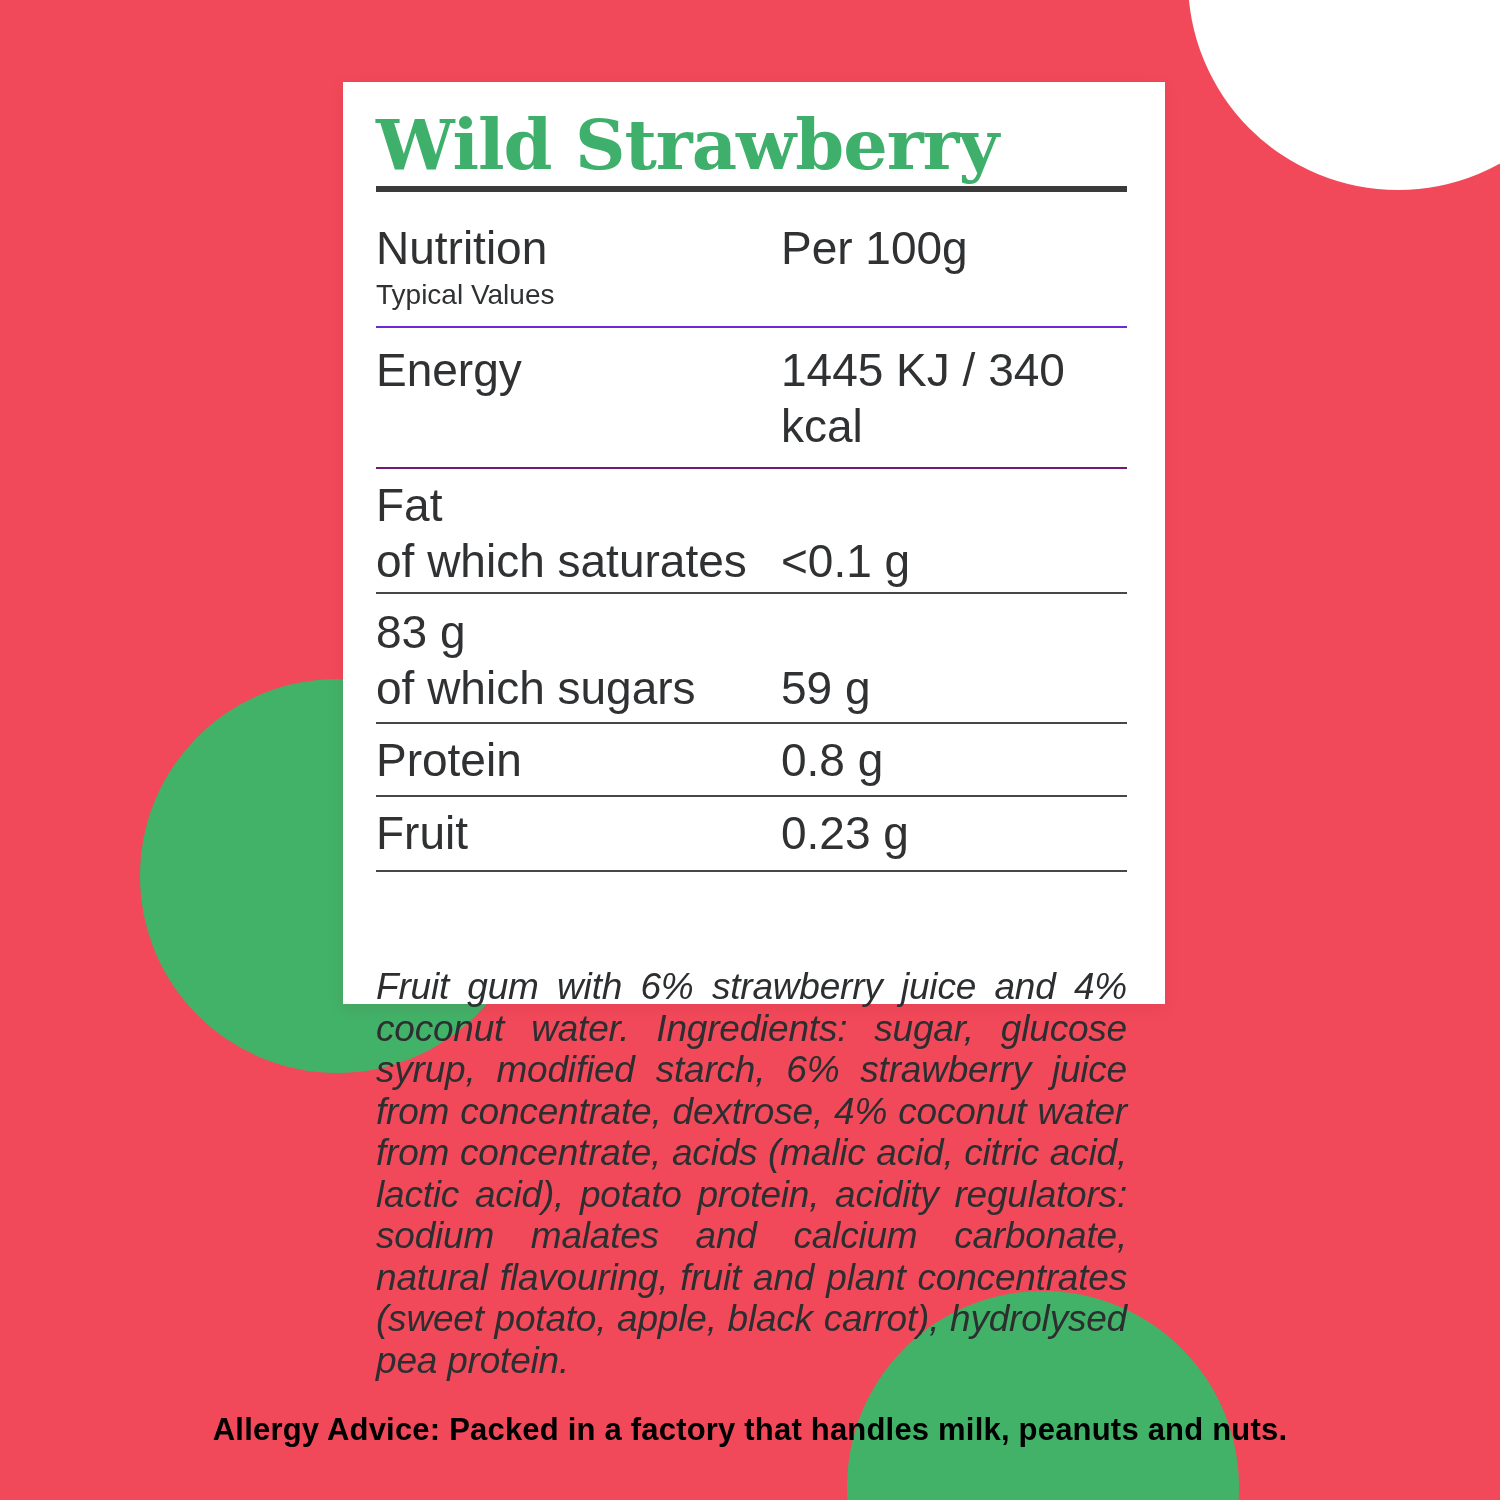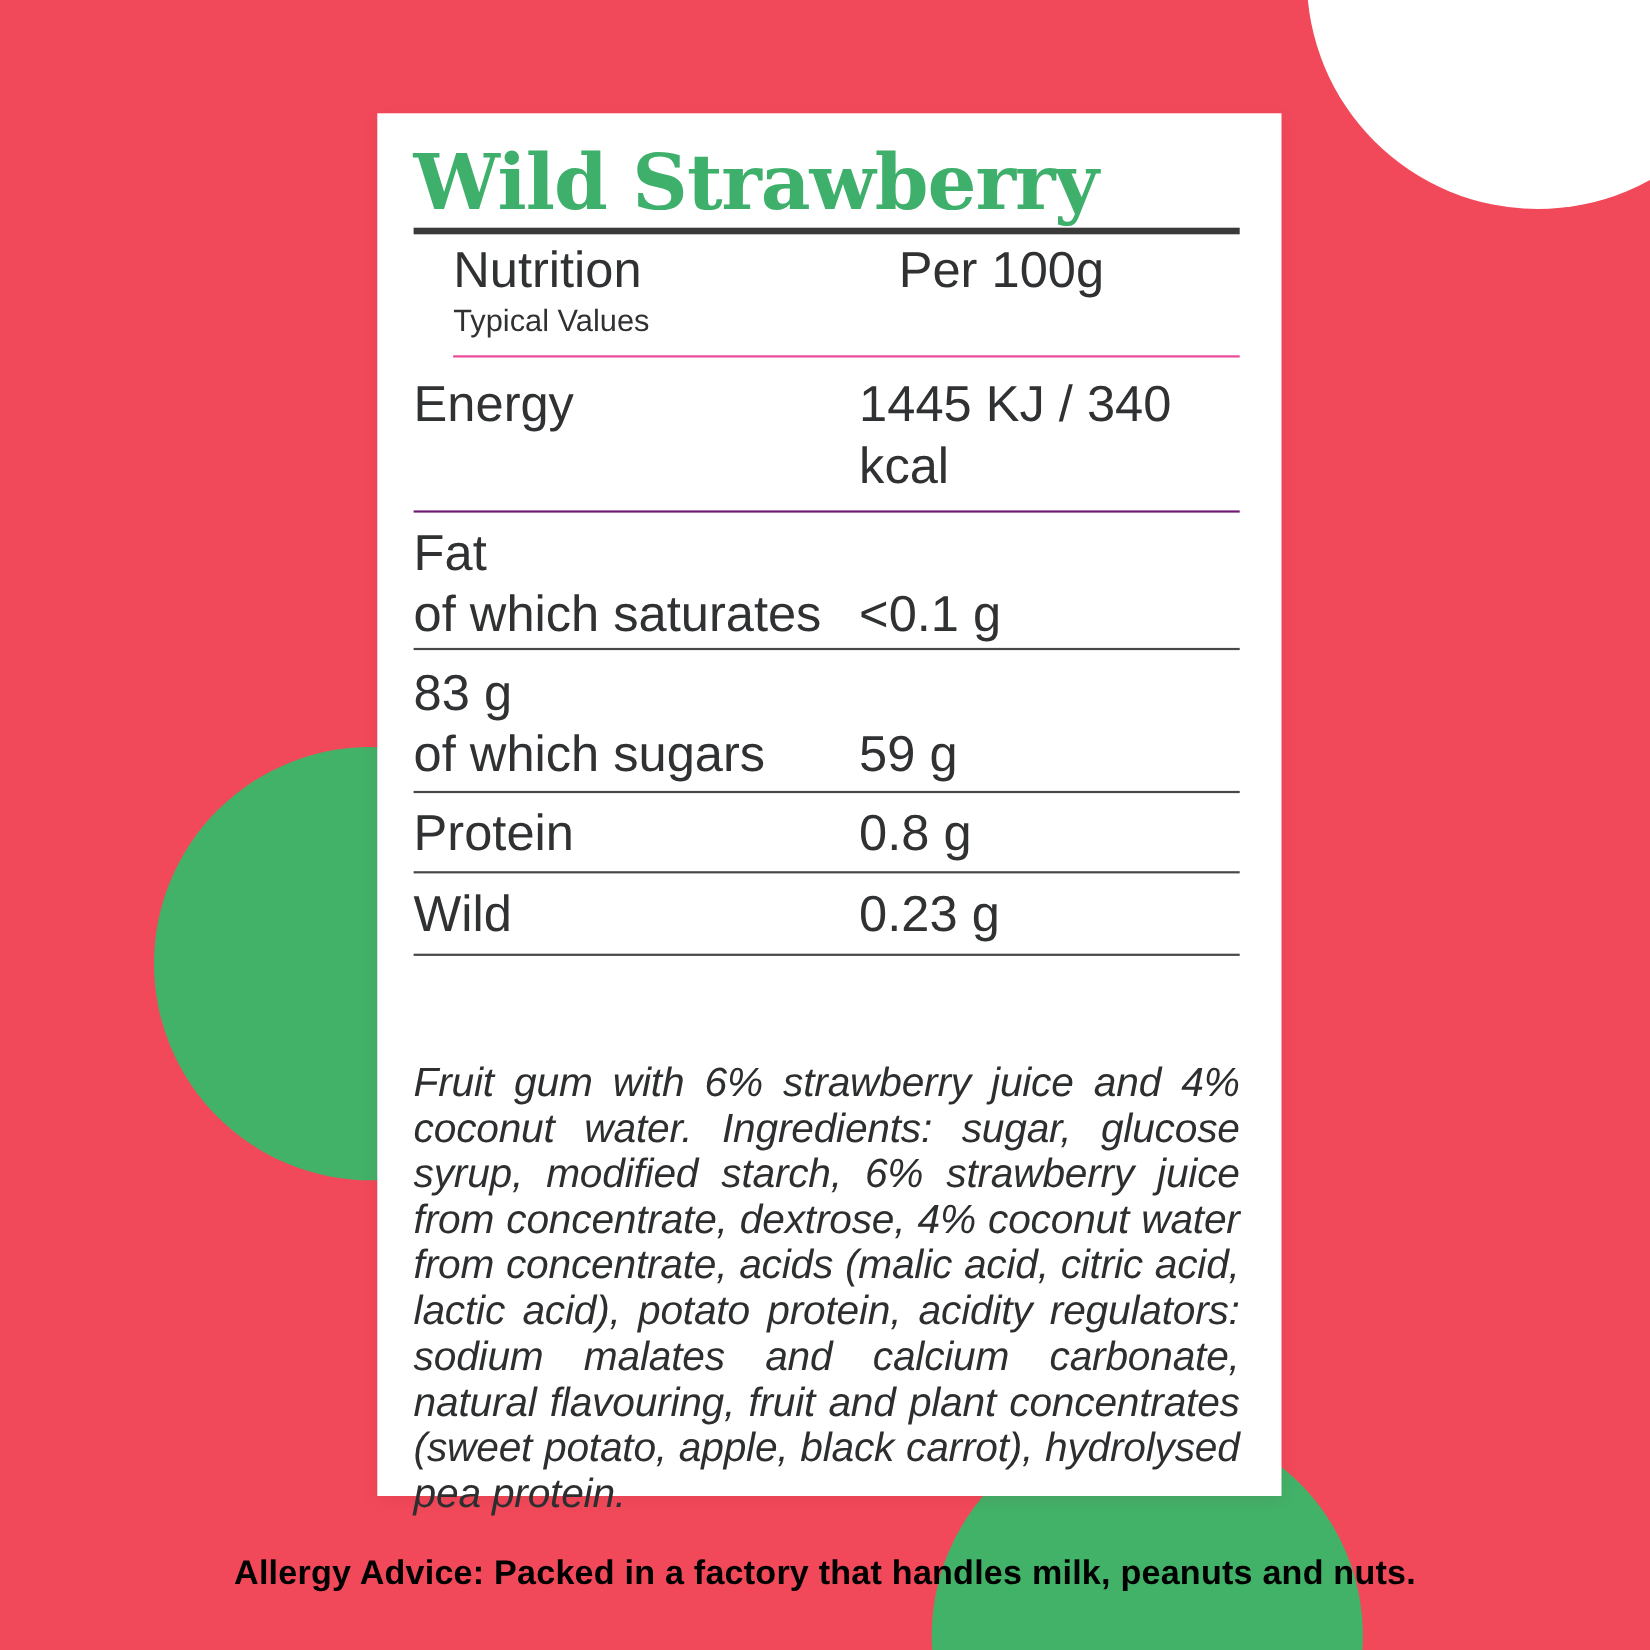--- a/index.html
+++ b/index.html
@@ -33,22 +33,22 @@
   }
   .circle-green-bottom {
     left: 847px; top: 1291px;
     width: 392px; height: 392px;
     background: #42b269;
   }
 
   
   .card {
     position: absolute;
-    left: 343px; top: 103px;
-    width: 822px; height: 1257px;
+    left: 343px; top: 82px;
+    width: 822px; height: 922px;
     background: #ffffff;
     z-index: 2;
     box-sizing: border-box;
     padding: 0 38px 0 33px;
     box-shadow: 0 4px 14px rgba(120, 20, 30, 0.10);
     color: #2f3133;
   }
 
   .card-title {
     margin-top: 22px;
@@ -79,21 +79,21 @@
     font-weight: 400;
     color: #2f3133;
     letter-spacing: 0px;
   }
   .t-sub {
     font-size: 28px;
     line-height: 38px;
     color: #2f3133;
   }
 
-  .t-header { padding: 4px 0 12px 0; border-bottom: 2px solid #ec4899; margin-left: 36px; }
+  .t-header { padding: 28px 0 12px 0; border-bottom: 2px solid #6d28d9; }
   .row-energy  { padding: 14px 0 13px 0; border-bottom: 2px solid #701a75; }
   .row-fat     { padding: 8px 0 3px 0;  border-bottom: 2px solid #474747; }
   .row-carb    { padding: 10px 0 6px 0;  border-bottom: 2px solid #474747; }
   .row-protein { padding: 8px 0 7px 0;  border-bottom: 2px solid #474747; }
   .row-salt    { padding: 8px 0 9px 0;  border-bottom: 2px solid #474747; }
 
   .ingredients {
     margin-top: 94px;
     font-size: 37px;
     line-height: 41.5px;
@@ -165,21 +165,21 @@
 
   <div class="row-protein">
     <div class="t-line">
       <div class="t-label">Protein</div>
       <div class="t-value">0.8 g</div>
     </div>
   </div>
 
   <div class="row-salt">
     <div class="t-line">
-      <div class="t-label">Wild</div>
+      <div class="t-label">Fruit</div>
       <div class="t-value">0.23 g</div>
     </div>
   </div>
 
   <div class="ingredients">Fruit gum with 6% strawberry juice and 4% coconut water. Ingredients: sugar, glucose syrup, modified starch, 6% strawberry juice from concentrate, dextrose, 4% coconut water from concentrate, acids (malic acid, citric acid, lactic acid), potato protein, acidity regulators: sodium malates and calcium carbonate, natural flavouring, fruit and plant concentrates (sweet potato, apple, black carrot), hydrolysed pea protein.</div>
 
 </div>
 
 <div class="allergy">Allergy Advice: Packed in a factory that handles milk, peanuts and nuts.</div>
 

